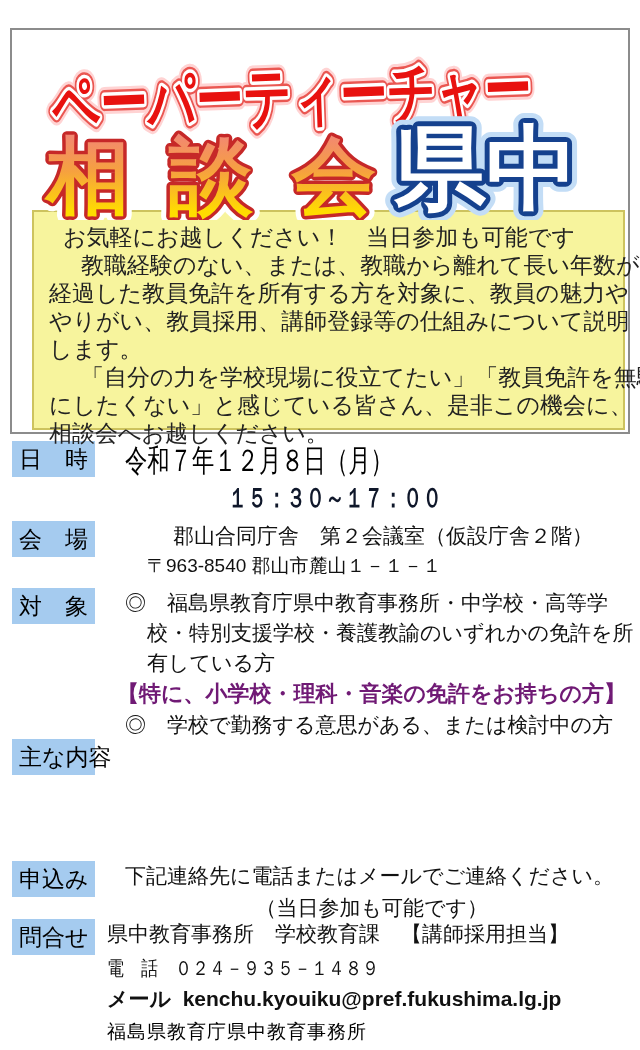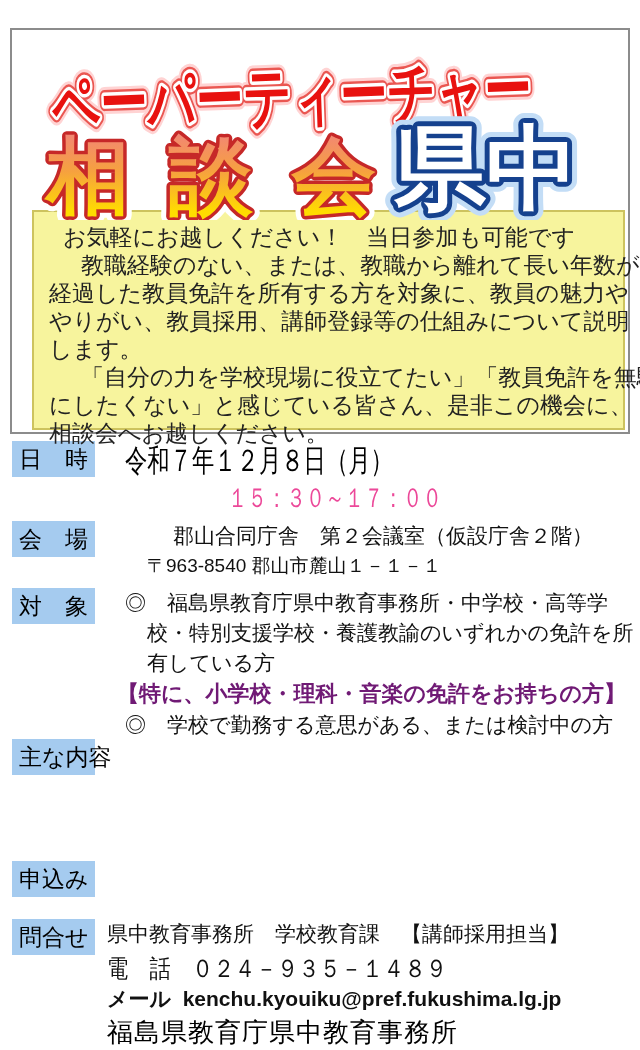--- a/index.html
+++ b/index.html
@@ -32,39 +32,39 @@
     font-size:23px; line-height:26px; padding:5px 7px;
     display:flex; justify-content:space-between;
   }
   .content { margin-left:30px; font-size:21px; line-height:29px; color:#111; }
   .content.tight { margin-left:12px; }
 
   .cx72 { display:inline-block; transform:scaleX(.72); transform-origin:0 50%; white-space:nowrap; }
   .cx85 { display:inline-block; transform:scaleX(.85); transform-origin:0 50%; white-space:nowrap; }
 
   .date-line { font-size:31px; line-height:40px; color:#000; }
-  .time-line { font-size:27px; line-height:32px; margin-left:103px; margin-top:1px; color:#ec4899; }
+  .time-line { font-size:27px; line-height:32px; margin-left:103px; margin-top:1px; color:#0f172a;font-weight:bold; }
 
   .venue-name { font-size:21px; line-height:30px;margin-left:48px; }
   .venue-addr { font-size:19px; line-height:26px; padding-left:22px; margin-top:2px; }
 
   .t-line { white-space:nowrap; }
   .wrapped { padding-left:22px; }
   .highlight {
     color:#701a75; font-weight:bold; font-size:22px; line-height:32px;
     margin-left:-8px; white-space:nowrap;
   }
   .item-line { line-height:30px; white-space:nowrap; }
   .blue-inline { color:#2230a8; font-weight:bold; }
 
   .apply-note { width:363px; text-align:right; margin-top:2px; }
 
-  .contact-phone { font-size:25px; line-height:34px; margin-top:2px; }
+  .contact-phone { font-size:20px; line-height:34px; margin-top:2px; }
   .contact-mail { font-size:21px; line-height:28px; white-space:nowrap;font-weight:bold; }
-  .contact-org { font-size:26px; line-height:38px; color:#000; letter-spacing:1px; }
+  .contact-org { font-size:19px; line-height:38px; color:#000; letter-spacing:1px; }
 </style>
 </head>
 <body>
 
 <div class="frame">
 
   <svg class="title-svg" width="640" height="190" viewBox="0 0 640 190">
     <defs>
       <linearGradient id="gradSoudan" x1="0" y1="0" x2="0" y2="1">
         <stop offset="0%" stop-color="#f2837b"></stop>
@@ -153,20 +153,24 @@
       <span>容</span>
     </div>
 </div>
 
 <div class="row" style="top:861px;">
   <div class="label">
       <span>申</span>
       <span>込</span>
       <span>み</span>
     </div>
+  <div class="content">
+    <div class="item-line">下記連絡先に電話またはメールでご連絡ください。</div>
+    <div class="apply-note">（当日参加も可能です）</div>
+  </div>
 </div>
 
 <div class="row" style="top:919px;">
   <div class="label">
       <span>問</span>
       <span>合</span>
       <span>せ</span>
     </div>
   <div class="content tight">
     <div class="item-line">県中教育事務所　学校教育課　【講師採用担当】</div>

